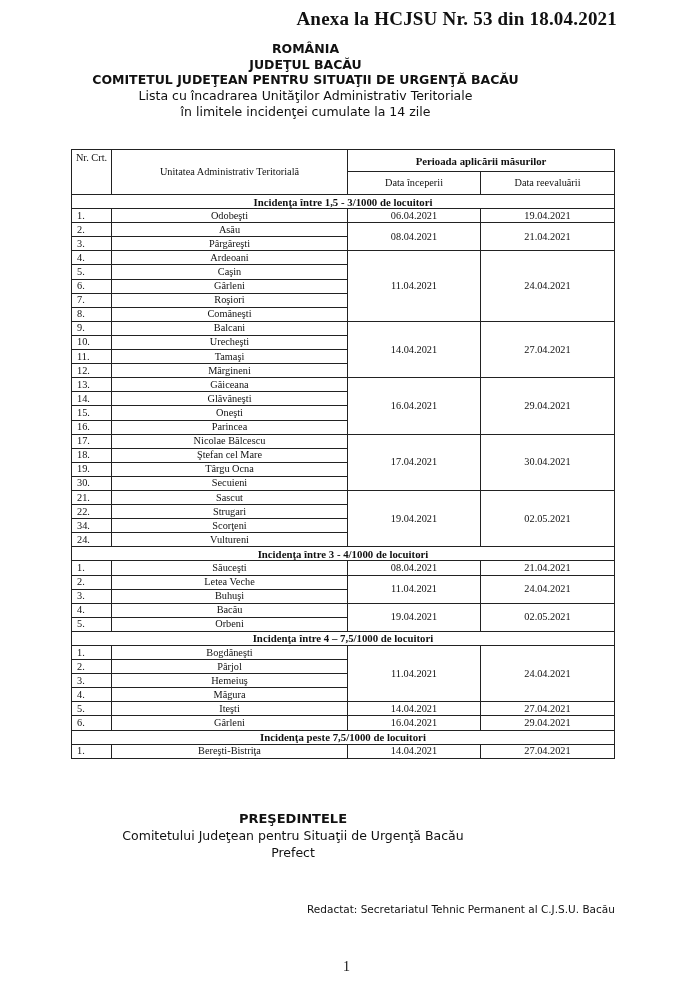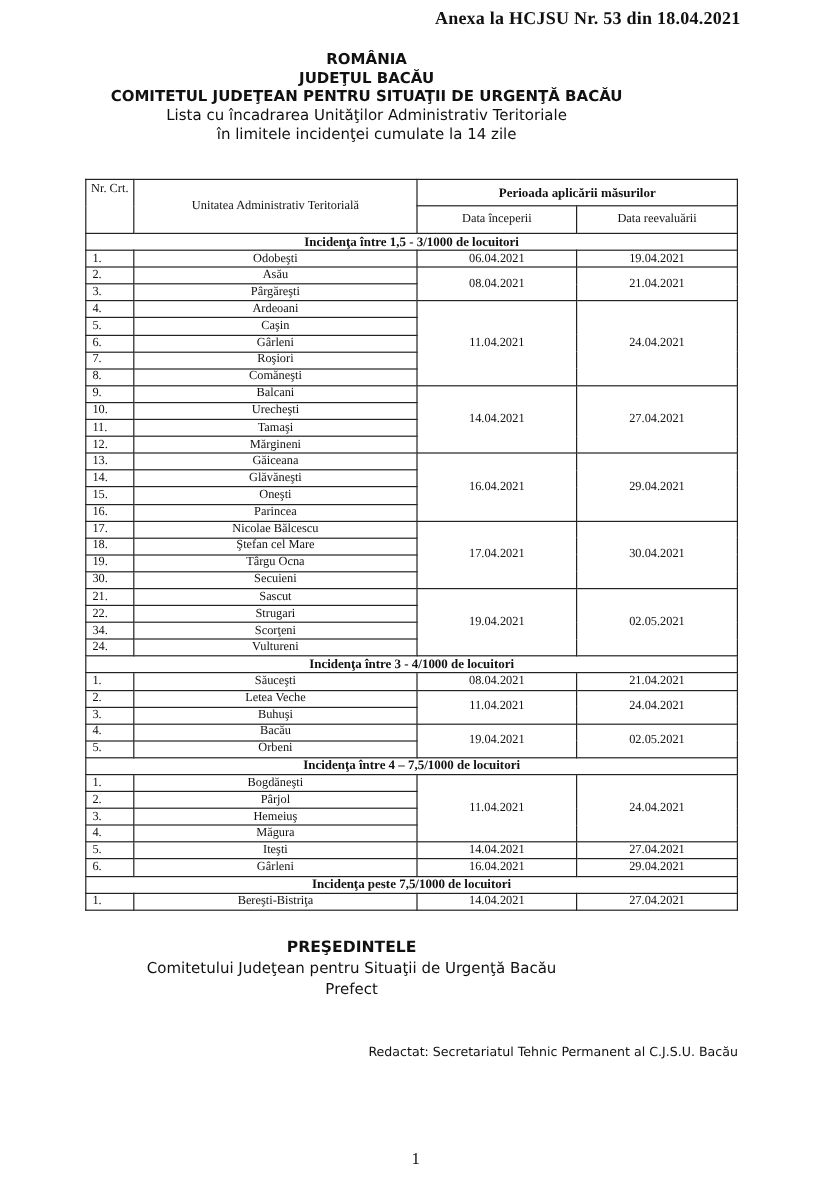--- a/index.html
+++ b/index.html
@@ -1,30 +1,30 @@
 <!DOCTYPE html>
 <html><head>
   <meta charset="utf-8">
   <style>
     html, body { margin:0; padding:0; background:#ffffff; }
     body { width:697px; height:986px; position:relative; overflow:hidden; color:#111; font-family:"DejaVu Sans", sans-serif; }
-    .annex { position:absolute; top:8px; right:80px; font-family:"Liberation Serif", serif; font-weight:bold; font-size:15px; letter-spacing:0.2px; }
+    .annex { position:absolute; top:8px; right:80px; font-family:"Liberation Serif", serif; font-weight:bold; font-size:19px; letter-spacing:0.2px; }
     .heading { position:absolute; top:41px; left:0; width:611px; text-align:center; line-height:15.5px; }
     .heading .b { font-weight:bold; font-size:12.5px; }
     .heading .n { font-size:12.5px; line-height:16px; }
     table.main { position:absolute; top:149px; left:71px; width:543px; border-collapse:collapse; font-size:10.3px; table-layout:fixed;font-family:Liberation Serif, serif; }
     table.main td, table.main th { border:1px solid #222; padding:0; height:13.1px; line-height:12px; text-align:center; font-weight:normal; }
     table.main td.nr { text-align:left; padding-left:5px; }
     table.main .sec td { font-weight:bold; font-size:10.8px; }
     table.main th.hp { font-weight:bold; font-size:10.8px; height:21px;text-align:center; }
     table.main th.hs { height:22px;margin-top:12px; }
     table.main th.hnr { vertical-align:top; padding-top:2px; text-align:center; }
-    .pres { position:absolute; top:781px; left:0; width:586px; text-align:center; font-size:12.5px; line-height:17px; }
+    .pres { position:absolute; top:810px; left:0; width:586px; text-align:center; font-size:12.5px; line-height:17px; }
     .pres .b { font-weight:bold; font-size:13px; }
-    .redactat { position:absolute; top:871px; left:307px; font-size:10.5px; }
+    .redactat { position:absolute; top:903px; left:307px; font-size:10.5px; }
     .pageno { position:absolute; top:959px; left:343px; font-family:"Liberation Serif", serif; font-size:14px; }
   </style>
 </head>
 <body>
 
 <div class="annex">Anexa la HCJSU Nr. 53 din 18.04.2021</div>
 
 <div class="heading">
   <div class="b">ROMÂNIA</div>
   <div class="b">JUDEŢUL BACĂU</div>

